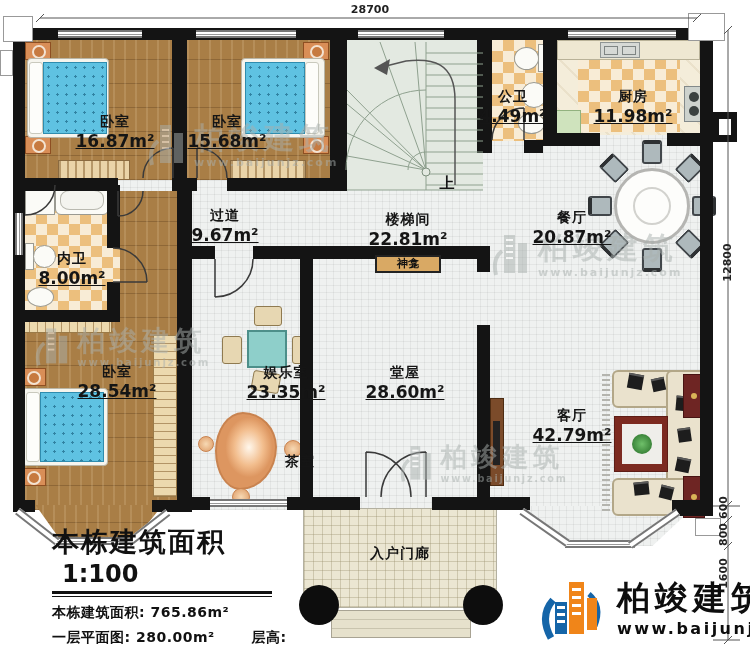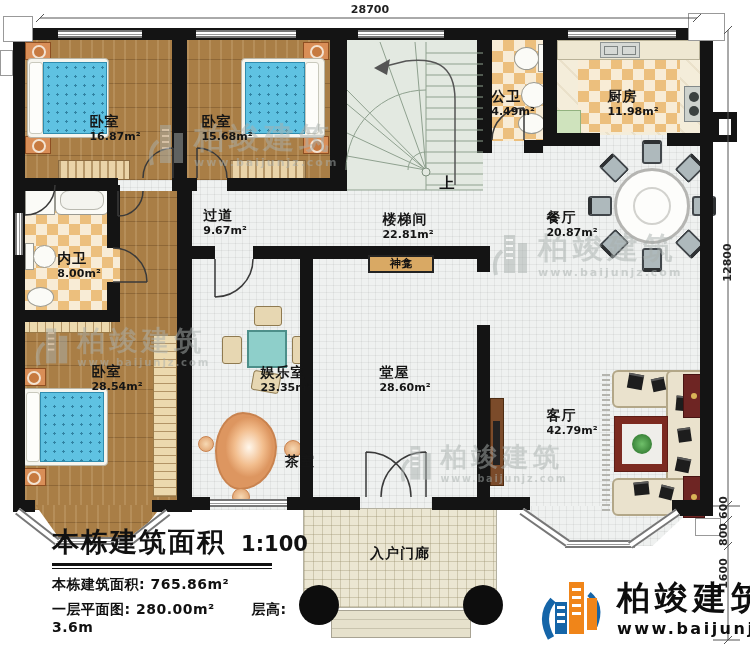--- a/index.html
+++ b/index.html
@@ -43,40 +43,40 @@
   .wardrv{background:#ecd9ae;border:1px solid #9a7a48;
     background-image:repeating-linear-gradient(0deg,rgba(120,80,30,.5) 0 1px,transparent 1px 8px);}
   .wardrh{background:#ecd9ae;border:1px solid #9a7a48;
     background-image:repeating-linear-gradient(90deg,rgba(120,80,30,.5) 0 1px,transparent 1px 8px);}
   .white-fix{background:#fbfbf7;border:1px solid #9a9a92;}
   .chair-tan{background:#e7d7b2;border:1px solid #8f7a50;border-radius:3px;}
   .chair-gray{background:#aeb9bc;border:2px solid #41464a;border-top:4px solid #2e3133;border-radius:3px;}
   .cushion{background:#1d1d1d;border-top:2px solid #5a5a5a;}
   .sofa{background:#eae2cd;border:2px solid #b3a788;border-radius:6px;}
   
-  .rlabel{position:absolute;z-index:70;transform:translateX(-50%);text-align:left;
+  .rlabel{position:absolute;z-index:70;transform:translateX(-50%);text-align:center;
           font-weight:bold;color:#151515;line-height:1.3;white-space:nowrap;}
   .rname{font-size:14px;letter-spacing:1px;}
-  .rarea{font-size:11px;}
+  .rarea{font-size:17px;text-decoration:underline;}
   .dimtxt{position:absolute;z-index:70;font-size:11px;font-weight:bold;color:#222;white-space:nowrap;}
   .vdim{transform:rotate(-90deg);text-align:center;}
   
   .wm{position:absolute;z-index:60;display:flex;align-items:center;gap:6px;opacity:.5;pointer-events:none;}
   .wm .t1{font-size:30px;font-weight:bold;letter-spacing:5px;color:#a9b0ae;}
   .wm .t2{font-size:11px;font-weight:bold;letter-spacing:2px;color:#a9b0ae;margin-top:-3px;}
   
   .tb{position:absolute;z-index:80;}
   .tb-title{font-size:27px;font-weight:bold;letter-spacing:2px;display:inline-block;}
-  .tb-scale{font-size:21px;font-weight:bold;margin-left:10px;display:inline-block;}
+  .tb-scale{font-size:24px;font-weight:bold;margin-left:10px;display:inline-block;}
   .tb-row{font-size:14px;font-weight:bold;margin-top:7px;letter-spacing:.5px;}
   .brand-name{font-size:33px;font-weight:900;letter-spacing:5px;color:#0d0d0d;line-height:1;}
   .brand-url{font-size:16px;font-weight:900;letter-spacing:2.5px;color:#0d0d0d;margin-top:5px;}
   svg.overlay{position:absolute;left:0;top:0;z-index:50;pointer-events:none;}
   .shrine{position:absolute;z-index:55;background:#d9a964;border:2px solid #222;
-          font-size:11px;font-weight:bold;text-align:center;line-height:14px;color:#111;}
+          font-size:11px;font-weight:bold;text-align:center;line-height:14px;color:#111;margin-left:7px;}
 </style>
 </head>
 <body>
 
 <div id="canvas">
 
   <div class="fgray" style="left:25px;top:40px;width:675px;height:470px;"></div>
   <div class="wood" style="left:25px;top:40px;width:147px;height:140px;"></div>
   <div class="wood" style="left:187px;top:40px;width:143px;height:140px;"></div>
   <div class="wood" style="left:25px;top:191px;width:152px;height:319px;"></div>
@@ -388,21 +388,21 @@
     <div class="rarea">9.67m²</div>
   </div>
   <div class="rlabel" style="left:408px;top:210px;">
     <div class="rname">楼梯间</div>
     <div class="rarea">22.81m²</div>
   </div>
   <div class="rlabel" style="left:572px;top:208px;">
     <div class="rname">餐厅</div>
     <div class="rarea">20.87m²</div>
   </div>
-  <div class="rlabel" style="left:79px;top:249px;">
+  <div class="rlabel" style="left:72px;top:249px;">
     <div class="rname">内卫</div>
     <div class="rarea">8.00m²</div>
   </div>
   <div class="rlabel" style="left:117px;top:362px;">
     <div class="rname">卧室</div>
     <div class="rarea">28.54m²</div>
   </div>
   <div class="rlabel" style="left:286px;top:363px;">
     <div class="rname">娱乐室</div>
     <div class="rarea">23.35m²</div>

